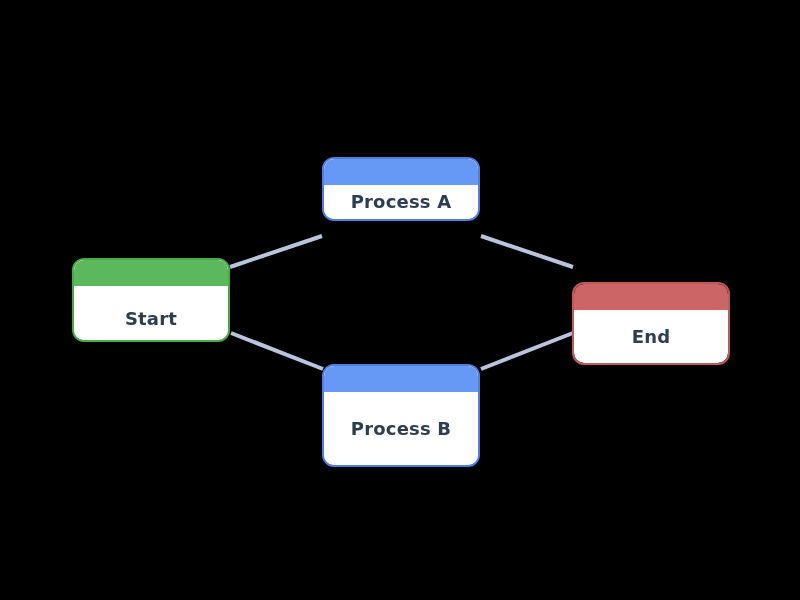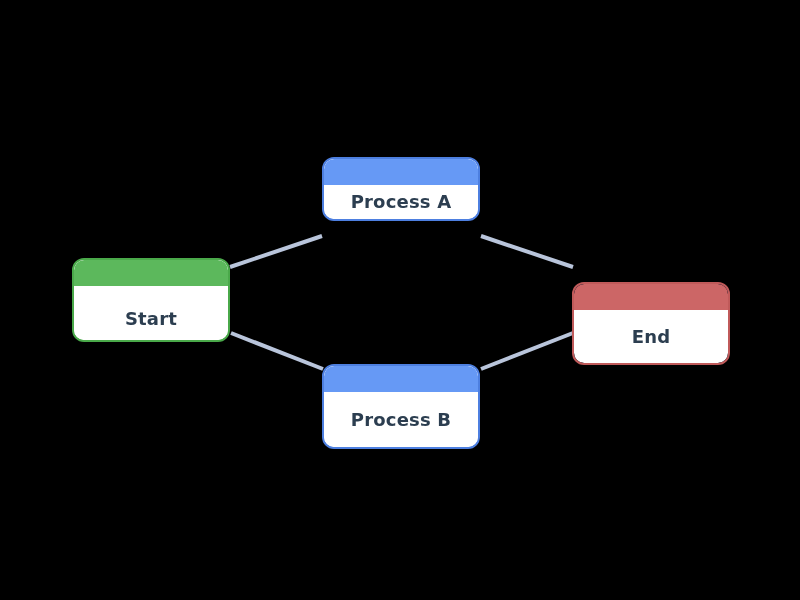--- a/index.html
+++ b/index.html
@@ -81,21 +81,21 @@
     </div>
   </div>
 
   <div class="node" style="left: 322px; top: 157px; width: 158px; height: 64px; border-color: rgb(77, 127, 224); border-radius: 12px; background: rgb(255, 255, 255);">
     <div class="node-header" style="background: rgb(102, 153, 245);"></div>
     <div class="node-body">
       <span class="node-label" style="color: rgb(44, 62, 80);">Process A</span>
     </div>
   </div>
 
-  <div class="node" style="left: 322px; top: 364px; width: 158px; height: 85px; border-color: rgb(77, 127, 224); border-radius: 12px; background: rgb(255, 255, 255);">
+  <div class="node" style="left: 322px; top: 364px; width: 158px; height: 103px; border-color: rgb(77, 127, 224); border-radius: 12px; background: rgb(255, 255, 255);">
     <div class="node-header" style="background: rgb(102, 153, 245);"></div>
     <div class="node-body">
       <span class="node-label" style="color: rgb(44, 62, 80);">Process B</span>
     </div>
   </div>
 
   <div class="node" style="left: 572px; top: 258px; width: 158px; height: 83px; border-color: rgb(192, 90, 90); border-radius: 12px; background: #0f172a; margin-top: 24px;">
     <div class="node-header" style="background: rgb(204, 102, 102);"></div>
     <div class="node-body">
       <span class="node-label" style="color: rgb(44, 62, 80);">End</span>

